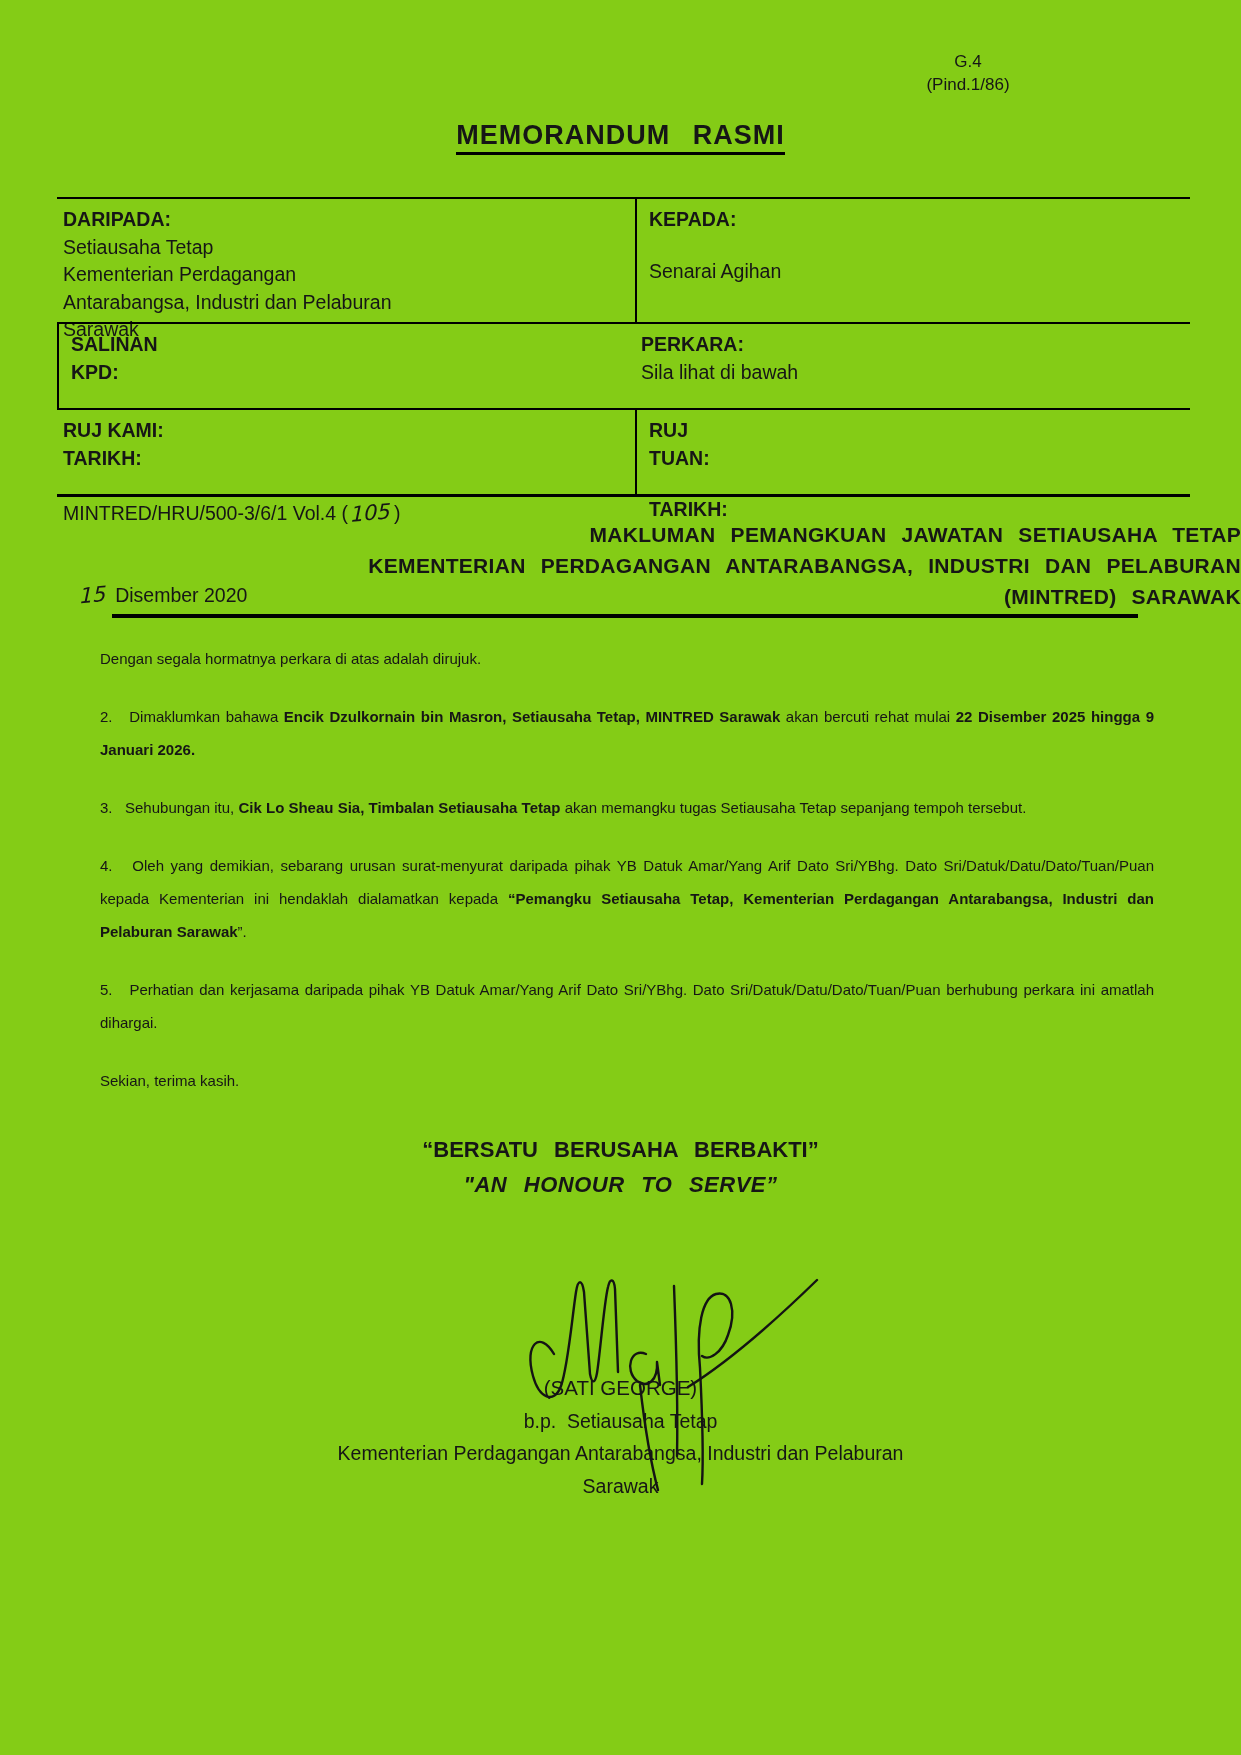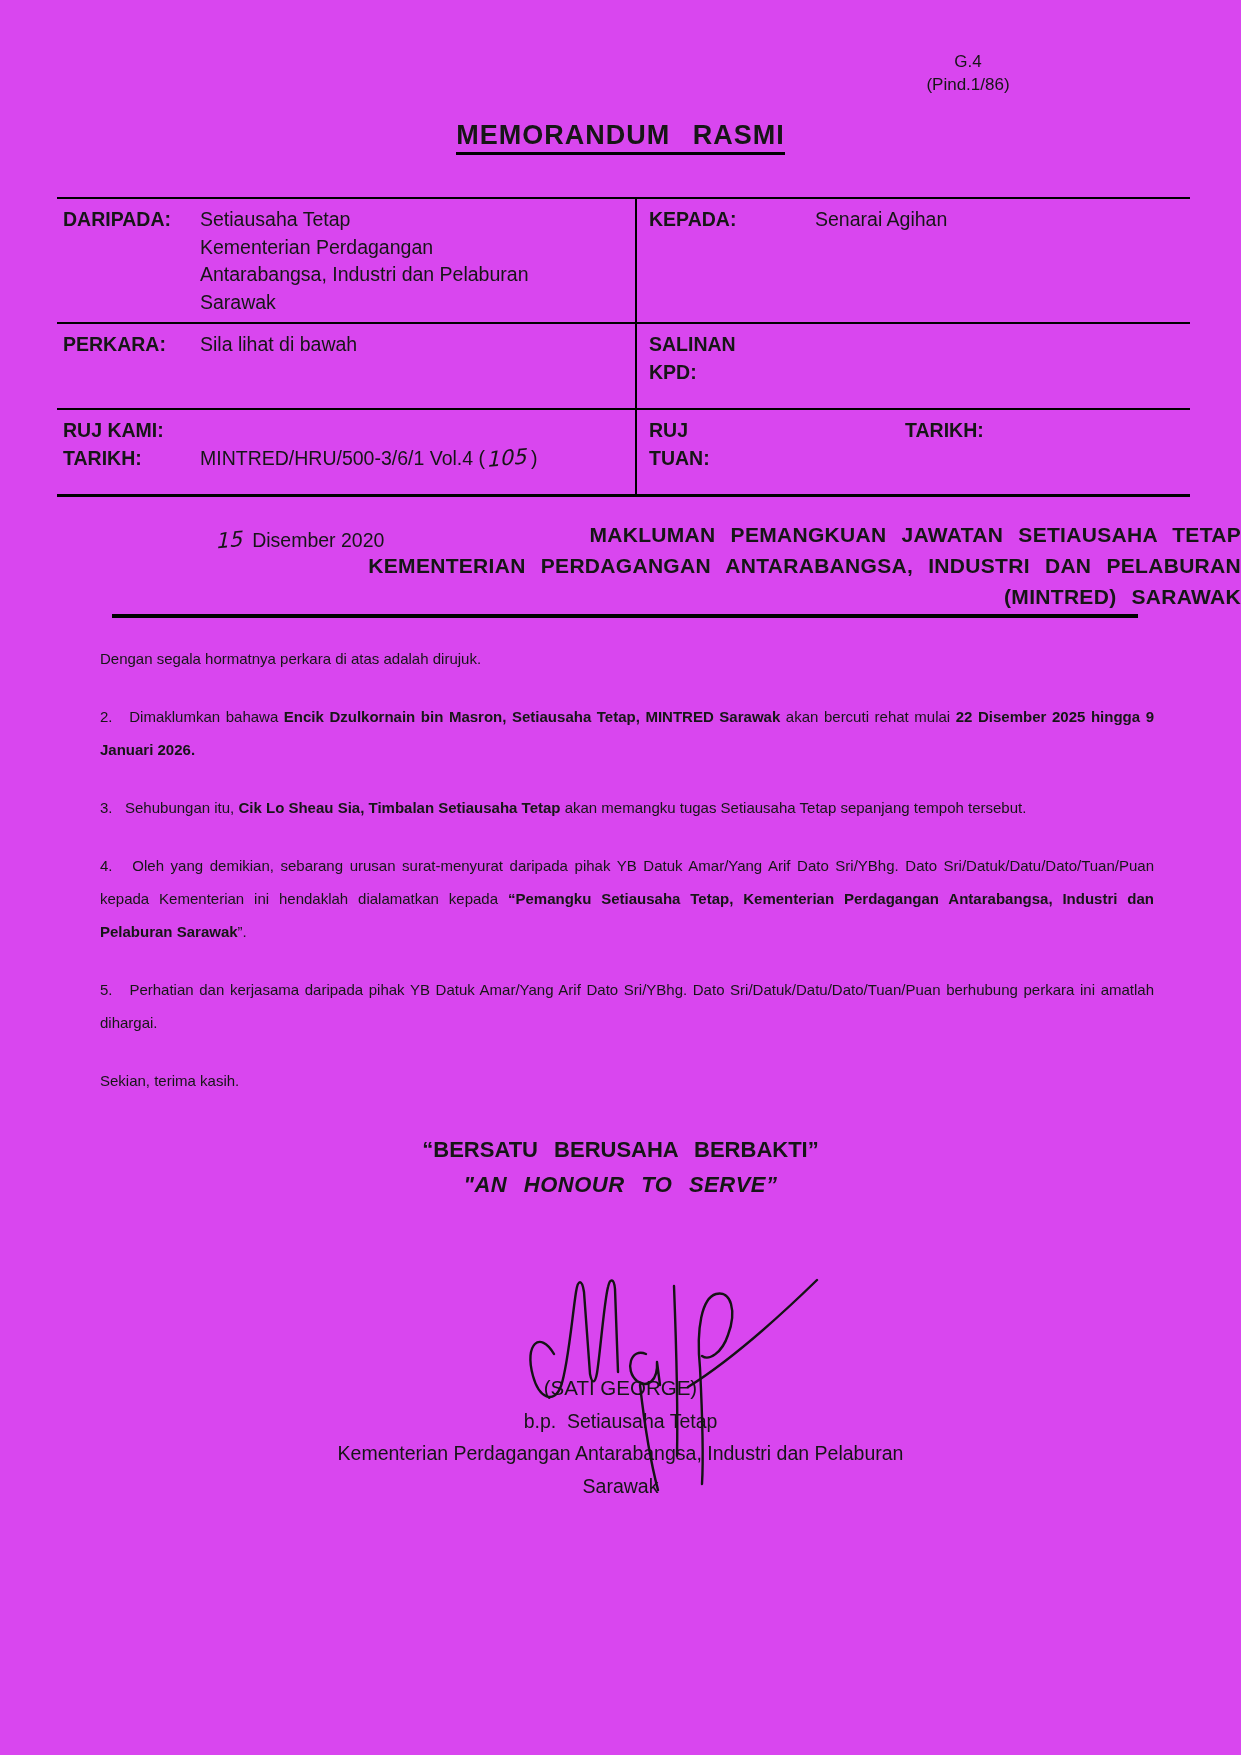--- a/index.html
+++ b/index.html
@@ -1,19 +1,19 @@
 <!DOCTYPE html>
 <html><head>
 <meta charset="utf-8">
 <style>
   html,body{margin:0;padding:0;background:#ffffff;}
   .page{
     position:relative;
     width:1241px;height:1755px;
-    background:#d946ef;
+    background:#84cc16;
     font-family:"Liberation Sans",sans-serif;
     color:#161616;
     overflow:hidden;
   }
   
   .formcode{
     position:absolute;top:50px;left:878px;width:180px;
     text-align:center;font-size:17px;line-height:23px;
   }
   
@@ -23,21 +23,21 @@
     border-bottom:3px solid #000;padding-bottom:2px;
   }
   
   .memo-table{
     position:absolute;top:197px;left:57px;width:1133px;
     border-top:2px solid #000;border-bottom:3px solid #000;
     display:grid;
     grid-template-columns:578px 555px;
     grid-template-rows:123px 86px 86px;
   }
-  .cell{padding:7px 6px 4px 6px;font-size:19.5px;line-height:27.5px;display:flex;align-items:flex-start;}
+  .cell{padding:7px 6px 4px 6px;font-size:19.5px;line-height:27.5px;display:flex;align-items:flex-start;flex-direction:column;}
   .cell.rcol{border-left:2px solid #000;padding-left:12px;gap:24px;}
   .cell.row2,.cell.row3{border-top:2px solid #000;}
   .cell .lbl{font-weight:bold;flex-shrink:0;white-space:pre-line;}
   .cell .lbl.w1{width:137px;}
   .cell .lbl.w2{width:142px;}
   .cell .val{white-space:pre-line;}
   .rujline{white-space:nowrap;}
   .rujdate{padding-left:14px;}
   .handwritten{
     display:inline-block;
@@ -101,27 +101,27 @@
       <span class="val">Setiausaha Tetap
 Kementerian Perdagangan
 Antarabangsa, Industri dan Pelaburan
 Sarawak</span>
     </div>
     <div class="cell rcol">
       <span class="lbl w2">KEPADA:</span>
       <span class="val">Senarai Agihan</span>
     </div>
 
+    <div class="cell rcol row2">
+      <span class="lbl">SALINAN
+KPD:</span>
+    </div>
     <div class="cell row2">
       <span class="lbl w1">PERKARA:</span>
       <span class="val">Sila lihat di bawah</span>
-    </div>
-    <div class="cell rcol row2">
-      <span class="lbl">SALINAN
-KPD:</span>
     </div>
 
     <div class="cell row3">
       <span class="lbl w1">RUJ KAMI:
 TARIKH:</span>
       <span class="val">
         <span class="rujline"><span>MINTRED/HRU/500-3/6/1 Vol.4 (</span><span class="handwritten">105</span><span>)</span></span>
         <br>
         <span class="rujline rujdate"><span class="handwritten">15</span><span> Disember 2020</span></span>
       </span>

